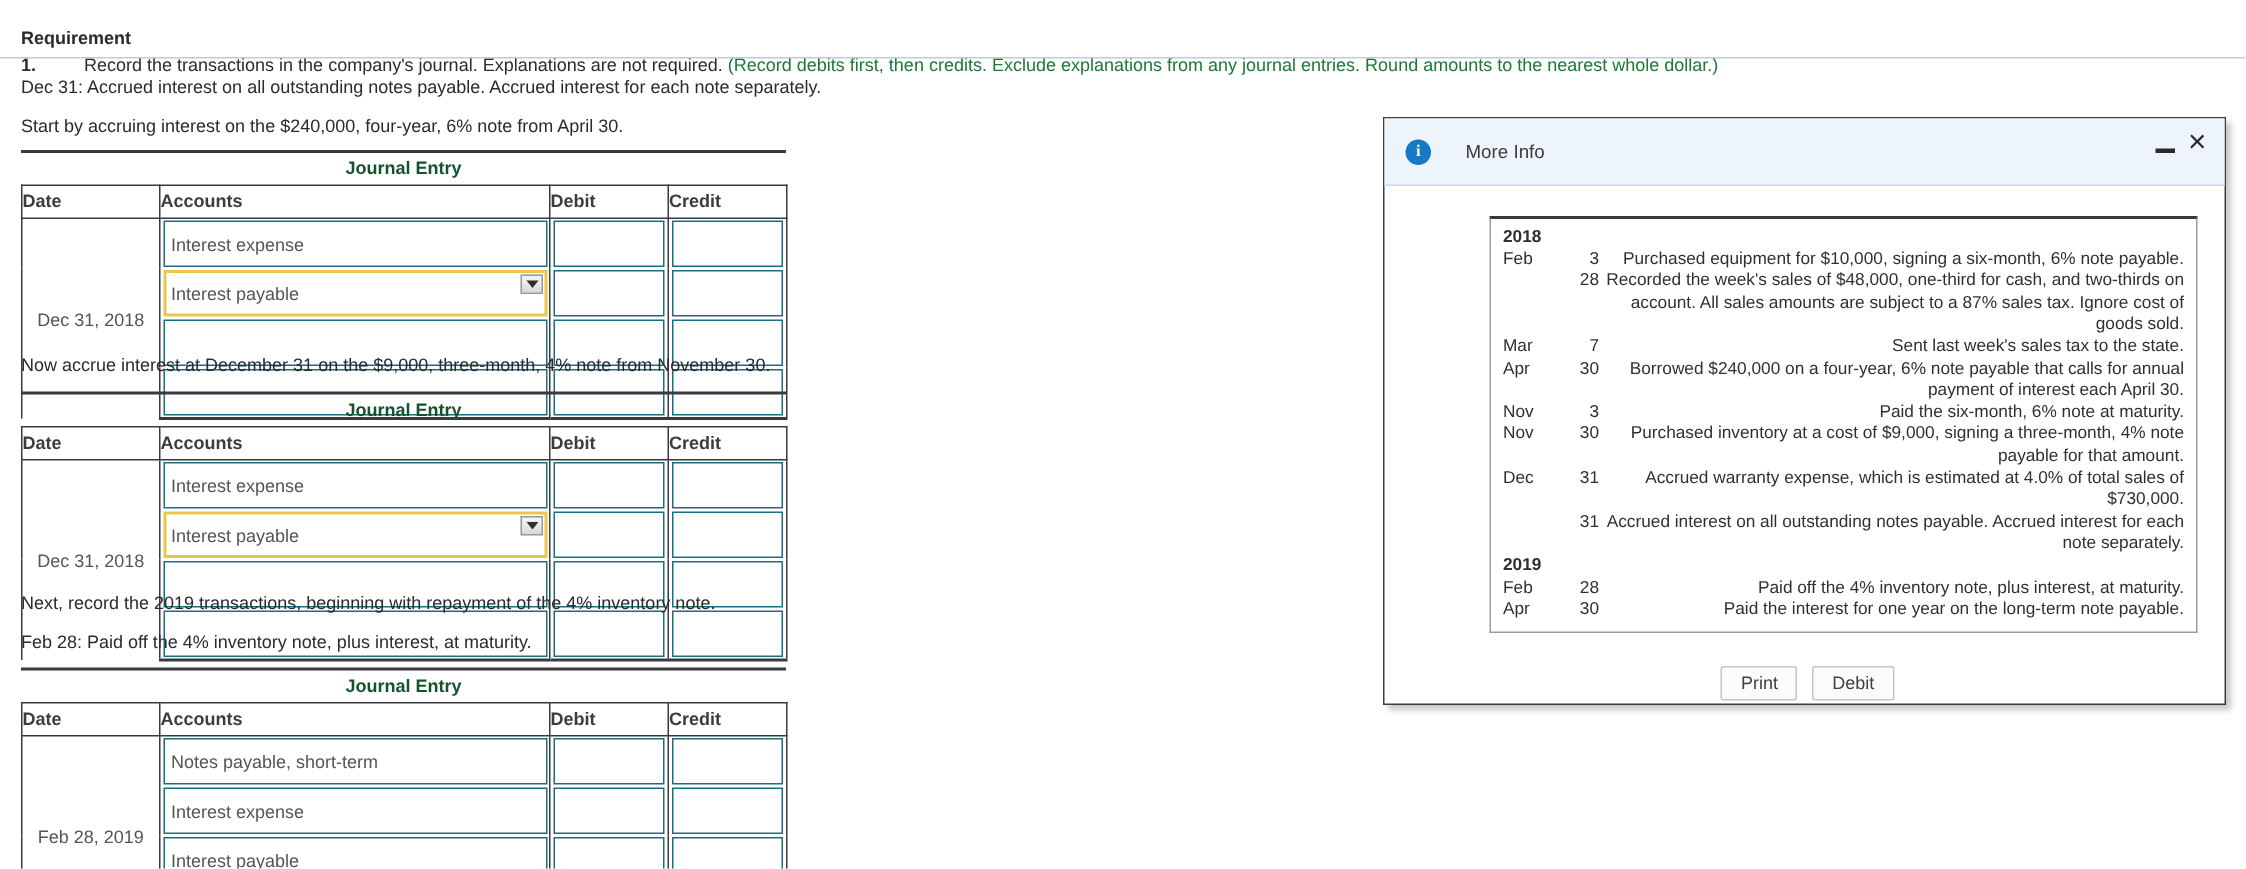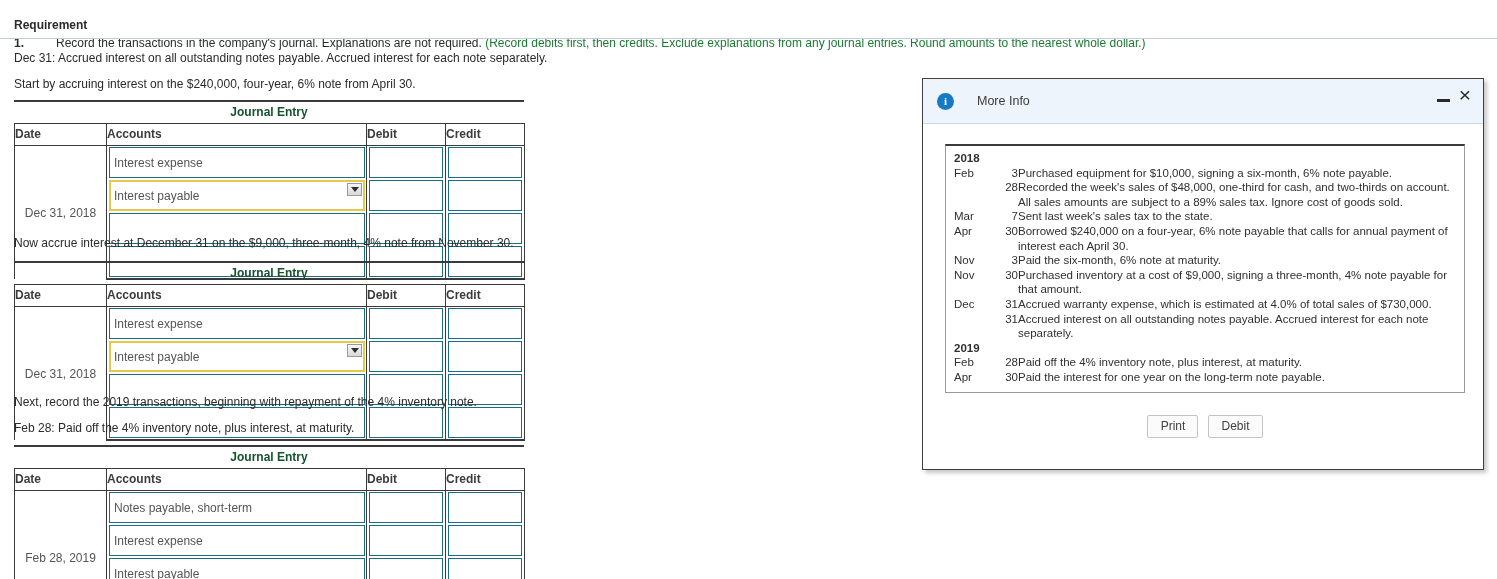--- a/index.html
+++ b/index.html
@@ -114,28 +114,28 @@
   }
   .btn-close {
     font-size: 21px; line-height: 20px; color: #2a2a2a;
     font-family: "Liberation Sans", sans-serif; cursor: pointer;
     font-weight: 400;
   }
 
   .dlg-body { padding: 20px 18px 0 22px; }
   .ledger {
     border: 1px solid #9b9b9b; border-top: 2px solid #3a3a3a;
-    padding: 5px 8px 7px 8px; background: #ffffff;
+    padding: 5px 8px 7px 8px; background: #ffffff; margin-left: 48px;
   }
   table.led { border-collapse: collapse; width: 100%; }
   table.led td { font-size: 11.5px; color: #303030; line-height: 14.6px; vertical-align: top; padding: 0; }
   td.mon { width: 34px; padding-left: 10px; }
   td.day { width: 30px; text-align: right; padding-right: 9px; }
   td.yr  { font-weight: bold; padding-left: 16px; }
-  td.desc { padding-left: 2px; }
+  td.desc { padding-left: 2px; text-align: right; }
 
   .dlg-foot { display: flex; justify-content: center; gap: 10px; margin-top: 22px; }
   .dlg-btn {
     min-width: 51px; height: 23px; padding: 0 12px;
     background: #fbfbfb; border: 1px solid #c4c4c4; border-radius: 2px;
     font-size: 12px; color: #404040; cursor: pointer;
     display: flex; align-items: center; justify-content: center;
     font-family: "Liberation Sans", sans-serif;
   }
 </style>
@@ -413,21 +413,21 @@
                 <td class="yr" colspan="3">2018</td>
               </tr>
               <tr>
                 <td class="mon">Feb</td>
                 <td class="day">3</td>
                 <td class="desc">Purchased equipment for $10,000, signing a six-month, 6% note payable.</td>
               </tr>
               <tr>
                 <td class="mon"></td>
                 <td class="day">28</td>
-                <td class="desc">Recorded the week's sales of $48,000, one-third for cash, and two-thirds on account. All sales amounts are subject to a 89% sales tax. Ignore cost of goods sold.</td>
+                <td class="desc">Recorded the week's sales of $48,000, one-third for cash, and two-thirds on account. All sales amounts are subject to a 87% sales tax. Ignore cost of goods sold.</td>
               </tr>
               <tr>
                 <td class="mon">Mar</td>
                 <td class="day">7</td>
                 <td class="desc">Sent last week's sales tax to the state.</td>
               </tr>
               <tr>
                 <td class="mon">Apr</td>
                 <td class="day">30</td>
                 <td class="desc">Borrowed $240,000 on a four-year, 6% note payable that calls for annual payment of interest each April 30.</td>

